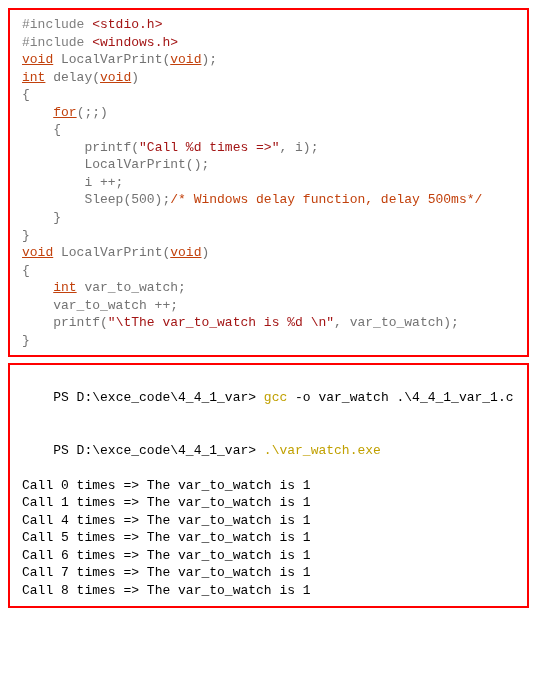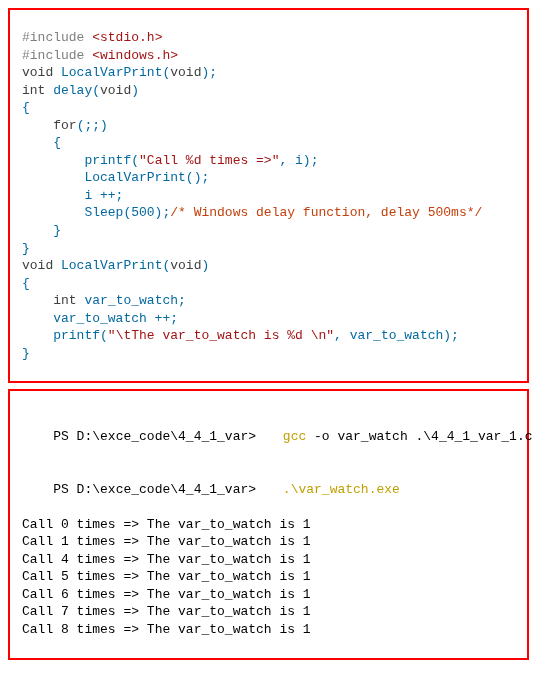--- a/index.html
+++ b/index.html
@@ -7,41 +7,41 @@
     padding: 8px;
     width: 537px;
     box-sizing: border-box;
     font-family: Consolas, "Courier New", monospace;
     font-size: 13px;
     background: #fff;
     color: #000;
   }
   .panel {
     border: 2px solid #f00;
-    padding: 19px 12px;
+    padding: 6px 12px;
     margin-bottom: 6px;
     background: #fff;
   }
   .panel:last-of-type { margin-bottom: 0; }
   .code-line {
     white-space: pre;
     line-height: 1.35;
   }
-  .tok-keyword { color: #404040; }
+  .tok-keyword { color: #c2410c; text-decoration: underline; }
   .tok-include { color: #808080; }   
   .tok-header  { color: #a31515; }   
   .tok-string  { color: #a31515; }   
   .tok-comment { color: #c2410c; }
-  .tok-plain   { color: #0369a1; }
+  .tok-plain   { color: #737373; }
   .term-line {
     white-space: pre;
     line-height: 1.35;
     color: #000;
   }
-  .term-cmd    { color: #c0a000; margin-left: 19px; }
+  .term-cmd    { color: #c0a000; }
 </style>
 </head>
 <body>
 
 <div class="panel">
   <div id="code-host">
       <div class="code-line"><span class="tok-include">#include </span><span class="tok-header">&lt;stdio.h&gt;</span></div>
       <div class="code-line"><span class="tok-include">#include </span><span class="tok-header">&lt;windows.h&gt;</span></div>
       <div class="code-line"><span class="tok-keyword">void</span><span class="tok-plain"> LocalVarPrint(</span><span class="tok-keyword">void</span><span class="tok-plain">);</span></div>
       <div class="code-line"><span class="tok-keyword">int</span><span class="tok-plain"> delay(</span><span class="tok-keyword">void</span><span class="tok-plain">)</span></div>

